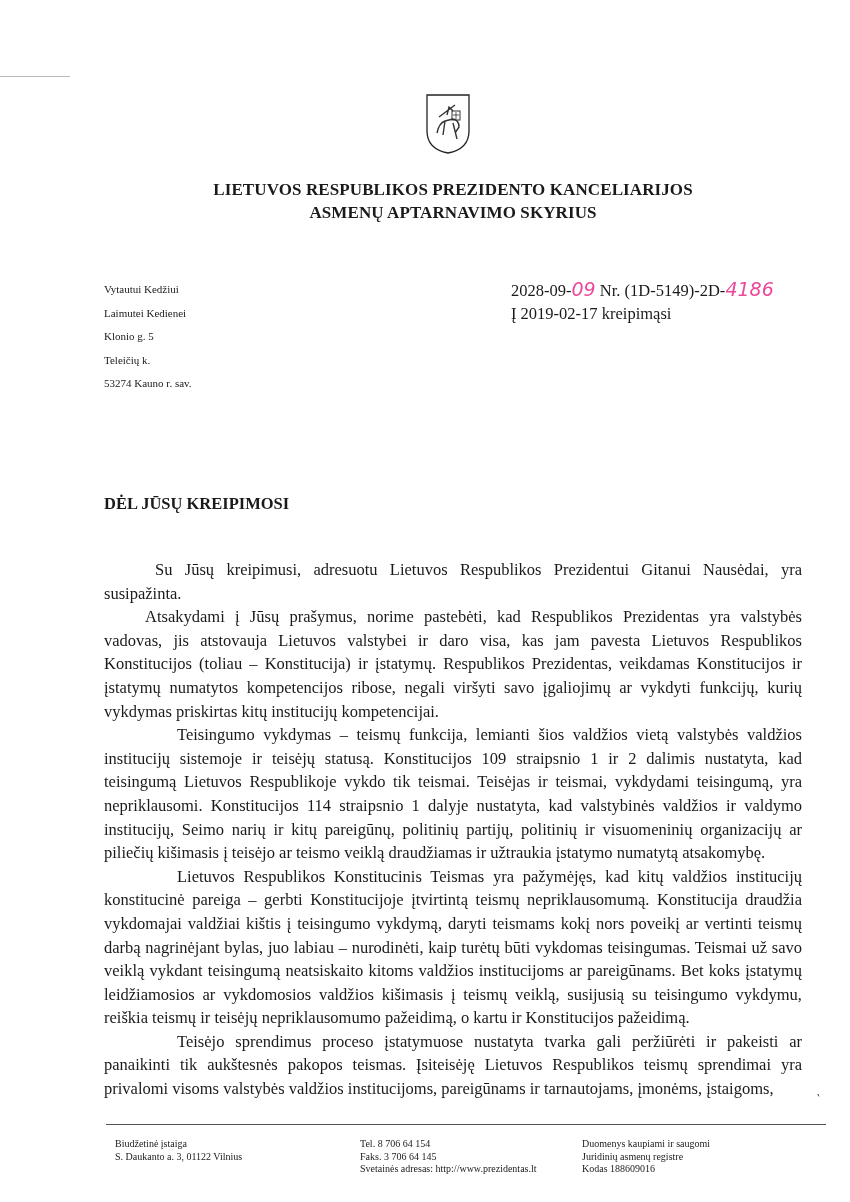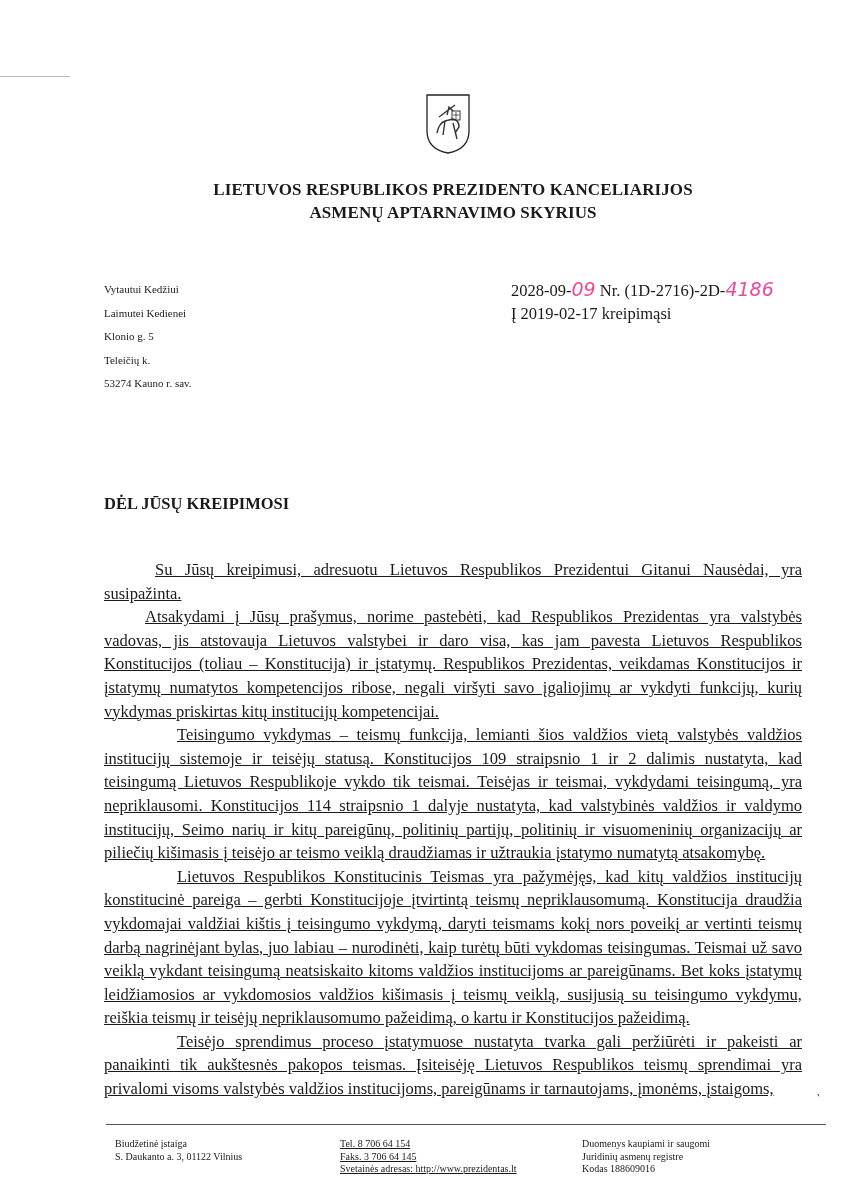--- a/index.html
+++ b/index.html
@@ -9,28 +9,28 @@
   }
   .topline { position: absolute; left: 0; top: 76px; width: 70px; height: 1px; background: #bbb; }
   .coat { position: absolute; left: 425px; top: 93px; width: 46px; height: 62px; }
   .header { position: absolute; left: 0; width: 850px; text-align: center; font-weight: bold; font-size: 17px; letter-spacing: 0.1px; }
   .h1 { top: 180px; left: 28px; }
   .h2 { top: 203px; left: 28px; }
   .addr { position: absolute; left: 104px; top: 278px; font-size: 11px; line-height: 23.5px; }
   .ref { position: absolute; left: 511px; top: 278px; font-size: 16.5px; line-height: 23px; }
   .hand { color: #ec4899; font-family: "DejaVu Sans", sans-serif; font-style: italic; font-size: 19px; }
   .subject { position: absolute; left: 104px; top: 494px; font-weight: bold; font-size: 16.5px; }
-  .body { position: absolute; left: 104px; top: 558px; width: 698px; font-size: 16.5px; line-height: 23.6px; text-align: justify; text-decoration: underline; }
+  .body { position: absolute; left: 104px; top: 558px; width: 698px; font-size: 16.5px; line-height: 23.6px; text-align: justify; }
   .body p { margin: 0; }
   .p1 { text-indent: 51px; }
   .pi { text-indent: 41px; }
   .pi2 { text-indent: 73px; }
   .footline { position: absolute; left: 106px; top: 1124px; width: 720px; height: 1px; background: #555; }
   .foot { position: absolute; top: 1138px; font-size: 10px; line-height: 12.5px; }
-  .f1 { left: 115px; } .f2 { left: 340px; text-decoration: underline; } .f3 { left: 582px; }
+  .f1 { left: 115px; } .f2 { left: 360px; } .f3 { left: 582px; }
   .mark { position: absolute; left: 817px; top: 1093px; font-size: 12px; }
 </style>
 </head>
 <body>
 
 <div class="topline"></div>
 
 <svg class="coat" viewBox="0 0 46 62">
   <path d="M2 2 H44 V38 Q44 56 23 60 Q2 56 2 38 Z" fill="none" stroke="#222" stroke-width="1.3"></path>
   <path d="M12 40 Q14 30 20 28 L28 26 Q34 27 34 34 L30 40 M20 28 L18 42 M28 30 L32 46 M14 24 L30 12 M22 22 L24 14 L28 18" fill="none" stroke="#333" stroke-width="1.4"></path>
@@ -43,21 +43,21 @@
 
 <div class="addr">
   <div>Vytautui Kedžiui</div>
   <div>Laimutei Kedienei</div>
   <div>Klonio g. 5</div>
   <div>Teleičių k.</div>
   <div>53274 Kauno r. sav.</div>
 </div>
 
 <div class="ref">
-  <div><span>2028-09-</span><span class="hand">09</span><span> Nr. (1D-2716)-2D-</span><span class="hand">4186</span></div>
+  <div><span>2028-09-</span><span class="hand">09</span><span> Nr. (1D-5149)-2D-</span><span class="hand">4186</span></div>
   <div>Į 2019-02-17 kreipimąsi</div>
 </div>
 
 <div class="subject">DĖL JŪSŲ KREIPIMOSI</div>
 
 <div class="body">
   <p class="p1">Su Jūsų kreipimusi, adresuotu Lietuvos Respublikos Prezidentui Gitanui Nausėdai, yra susipažinta.</p>
   <p class="pi">Atsakydami į Jūsų prašymus, norime pastebėti, kad Respublikos Prezidentas yra valstybės vadovas, jis atstovauja Lietuvos valstybei ir daro visa, kas jam pavesta Lietuvos Respublikos Konstitucijos (toliau – Konstitucija) ir įstatymų. Respublikos Prezidentas, veikdamas Konstitucijos ir įstatymų numatytos kompetencijos ribose, negali viršyti savo įgaliojimų ar vykdyti funkcijų, kurių vykdymas priskirtas kitų institucijų kompetencijai.</p>
   <p class="pi2">Teisingumo vykdymas – teismų funkcija, lemianti šios valdžios vietą valstybės valdžios institucijų sistemoje ir teisėjų statusą. Konstitucijos 109 straipsnio 1 ir 2 dalimis nustatyta, kad teisingumą Lietuvos Respublikoje vykdo tik teismai. Teisėjas ir teismai, vykdydami teisingumą, yra nepriklausomi. Konstitucijos 114 straipsnio 1 dalyje nustatyta, kad valstybinės valdžios ir valdymo institucijų, Seimo narių ir kitų pareigūnų, politinių partijų, politinių ir visuomeninių organizacijų ar piliečių kišimasis į teisėjo ar teismo veiklą draudžiamas ir užtraukia įstatymo numatytą atsakomybę.</p>
   <p class="pi2">Lietuvos Respublikos Konstitucinis Teismas yra pažymėjęs, kad kitų valdžios institucijų konstitucinė pareiga – gerbti Konstitucijoje įtvirtintą teismų nepriklausomumą. Konstitucija draudžia vykdomajai valdžiai kištis į teisingumo vykdymą, daryti teismams kokį nors poveikį ar vertinti teismų darbą nagrinėjant bylas, juo labiau – nurodinėti, kaip turėtų būti vykdomas teisingumas. Teismai už savo veiklą vykdant teisingumą neatsiskaito kitoms valdžios institucijoms ar pareigūnams. Bet koks įstatymų leidžiamosios ar vykdomosios valdžios kišimasis į teismų veiklą, susijusią su teisingumo vykdymu, reiškia teismų ir teisėjų nepriklausomumo pažeidimą, o kartu ir Konstitucijos pažeidimą.</p>

